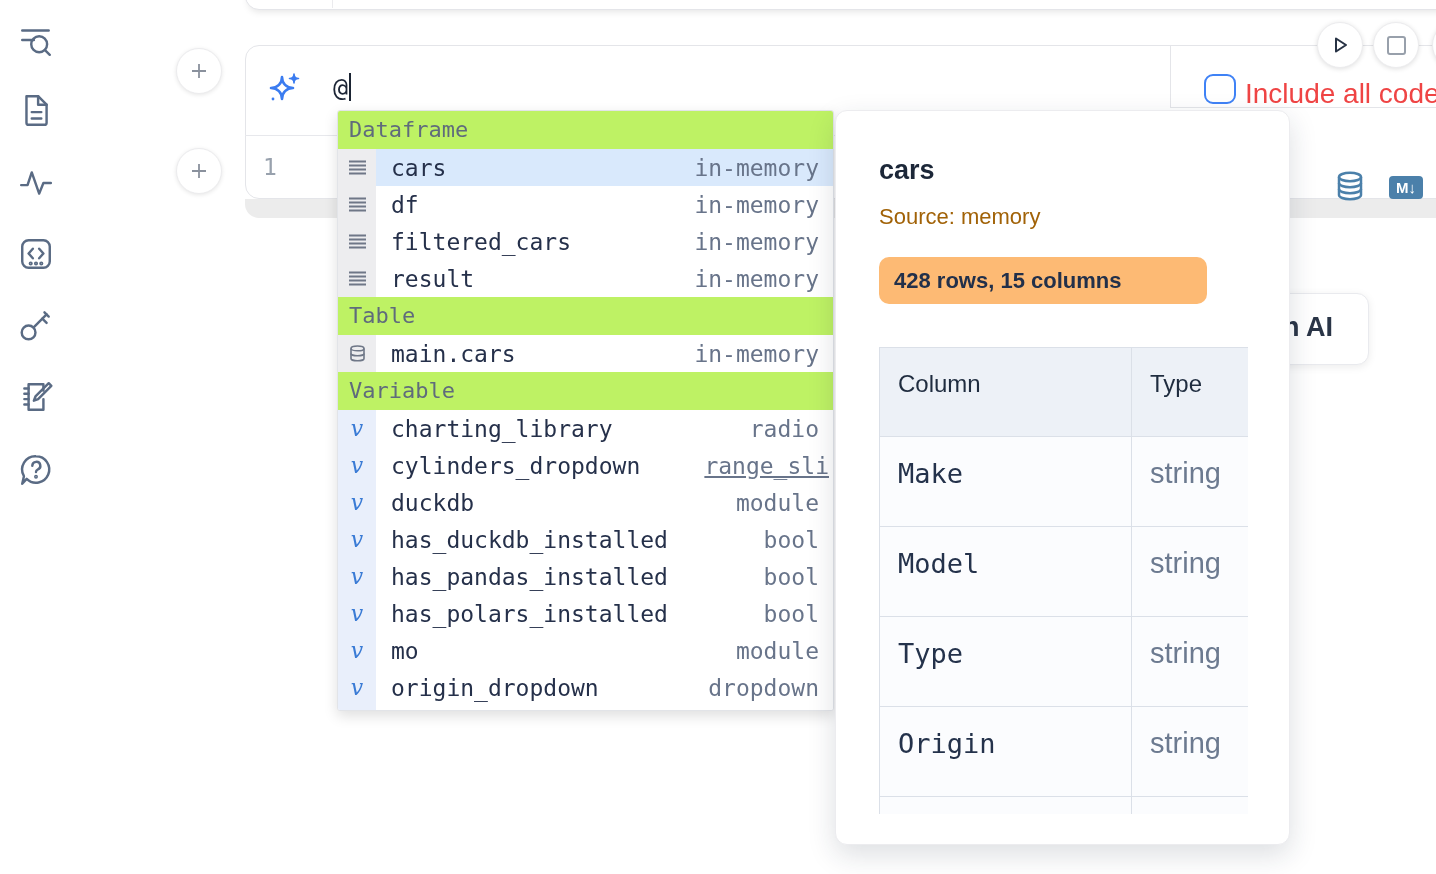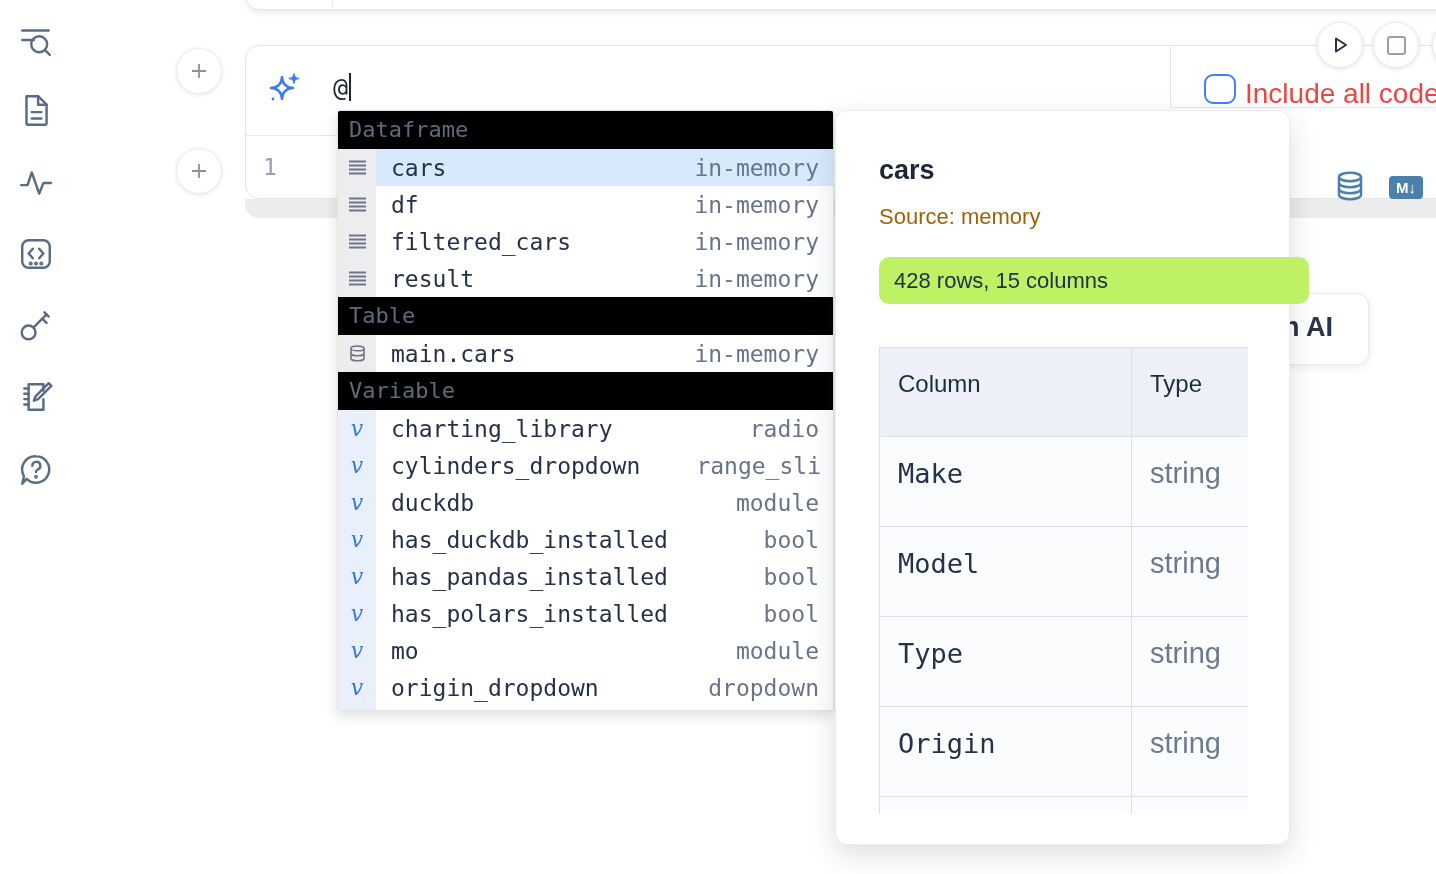--- a/index.html
+++ b/index.html
@@ -46,38 +46,38 @@
   #run-button{left:1317px;}
   #stop-button{left:1373px;}
   #extra-button{left:1432px;}
   #run-button svg{stroke:#273244;fill:none;stroke-width:2;stroke-linejoin:round;}
   #stop-square{width:15px;height:15px;border:2.5px solid #98a0ab;border-radius:3px;}
 
   
   #autocomplete{left:337px;top:110px;width:497px;height:601px;background:#fff;z-index:25;
                 border:1px solid #e2e4e8;box-shadow:0 5px 14px rgba(0,0,0,.13);border-radius:3px;
                 overflow:hidden;font-family:"DejaVu Sans Mono",monospace;box-sizing:border-box;}
-  .ac-header{height:38px;line-height:38px;background:#000000;color:#5f6b7c;font-size:22px;padding-left:11px;}
+  .ac-header{height:38px;line-height:38px;background:#bef264;color:#5f6b7c;font-size:22px;padding-left:11px;}
   .ac-row{display:flex;height:37px;align-items:center;cursor:pointer;}
   .ac-gutter{width:38px;height:100%;background:#ededef;display:flex;align-items:center;justify-content:center;flex:none;}
   .ac-gutter.var{background:#e9effb;}
   .ac-body{flex:1;height:100%;display:flex;align-items:center;background:#fff;min-width:0;}
   .ac-row.selected .ac-body{background:#d9e9fc;}
   .ac-name{margin-left:15px;font-size:23px;color:#25304a;white-space:pre;}
   .ac-type{margin-left:auto;margin-right:14px;font-size:23px;color:#68748a;white-space:pre;}
-  .ac-type.clip{margin-right:12px;}
+  .ac-type.clip{margin-right:4px;text-decoration:underline;}
   .var-glyph{font-family:"DejaVu Serif",serif;font-style:italic;color:#3a7bd5;font-size:22px;}
 
   
   #preview-popup{left:835px;top:110px;width:455px;height:735px;background:#fff;z-index:30;
                  border:1px solid #ececef;border-radius:12px;box-shadow:0 10px 28px rgba(30,40,60,.15);box-sizing:border-box;}
   #preview-title{position:absolute;left:43px;top:44px;font-size:27px;font-weight:bold;color:#1c2738;}
   #preview-source{position:absolute;left:43px;top:93px;font-size:22px;color:#a16207;}
-  #preview-stats{position:absolute;left:43px;top:146px;width:430px;height:47px;background:#bef264;border-radius:10px;
-                 font-size:22px;color:#22304a;line-height:47px;padding-left:15px;box-sizing:border-box;}
+  #preview-stats{position:absolute;left:43px;top:146px;width:328px;height:47px;background:#fdba74;border-radius:10px;
+                 font-size:22px;color:#22304a;line-height:47px;padding-left:15px;box-sizing:border-box;font-weight:bold;}
   #preview-table-wrap{position:absolute;left:43px;top:236px;width:369px;height:467px;overflow:hidden;}
   #preview-table{border-collapse:collapse;width:368px;table-layout:fixed;}
   #preview-table th,#preview-table td{border:1px solid #dbe0e8;padding:0 0 16px 18px;text-align:left;}
   #preview-table th{height:72px;background:#edf1f7;font-size:24px;font-weight:normal;color:#1f2c3f;}
   #preview-table td{height:73px;background:#fbfcfe;}
   #preview-table td.col-name{font-family:"DejaVu Sans Mono",monospace;font-size:27px;color:#24324b;}
   #preview-table td.col-type{font-size:29px;color:#6c7a90;}
   .w-col1{width:233px;}.w-col2{width:135px;}
 
   

